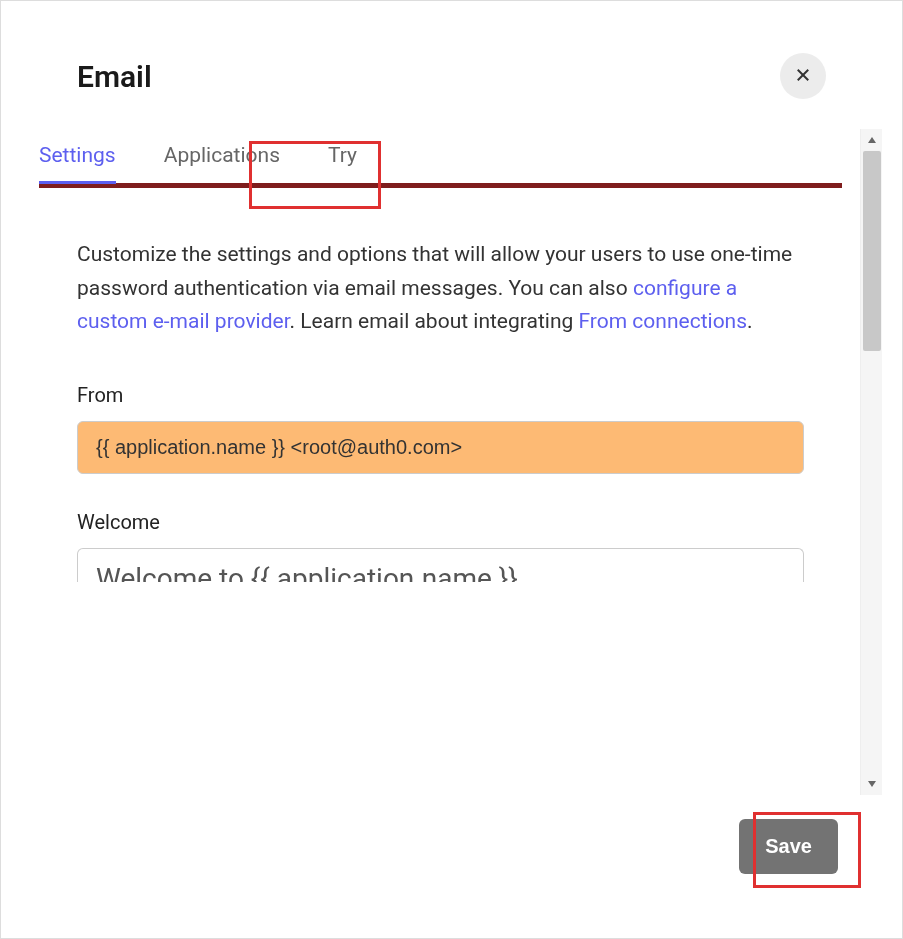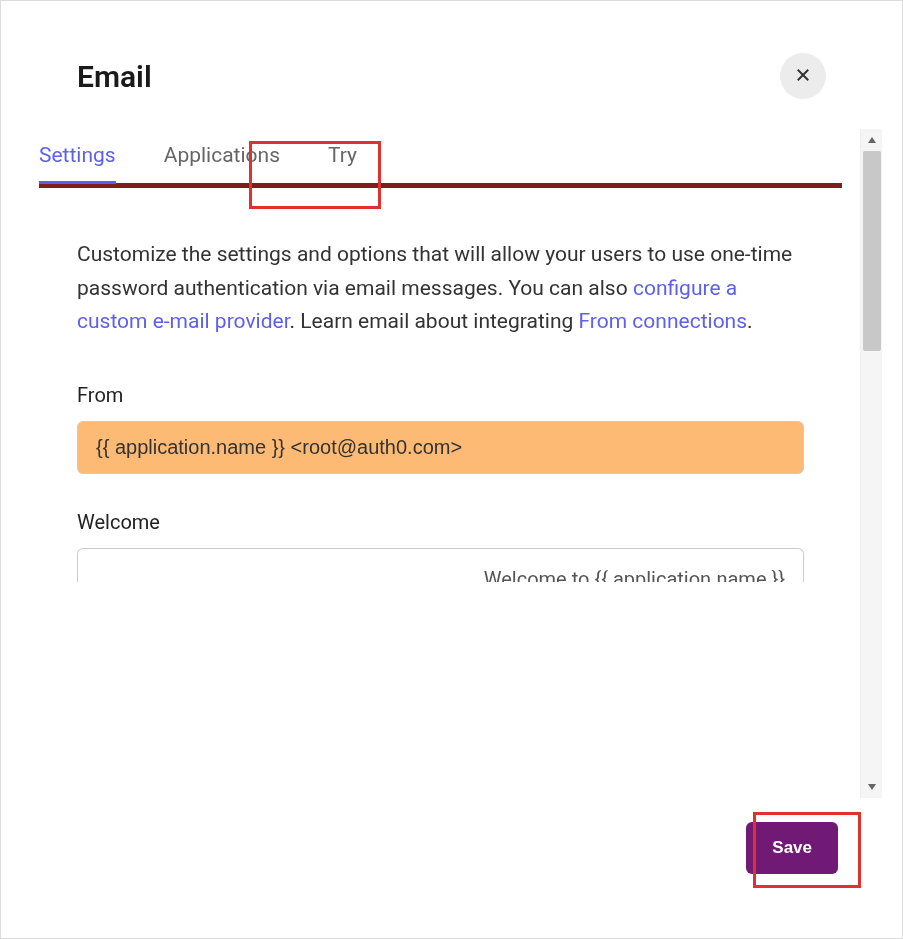--- a/index.html
+++ b/index.html
@@ -147,26 +147,25 @@
       font-size: 20px;
       line-height: 1.6;
       color: #333;
     }
     .subject-cut {
       width: 100%;
       border: 1px solid #ccc;
       border-bottom: none;
       border-radius: 6px 6px 0 0;
       padding: 14px 18px 2px 18px;
-      font-size: 20px;
+      font-size: 28px;
       color: #555;
       height: 34px;
       overflow: hidden;
       line-height: 32px;
-      text-align: right;
     }
     .scrollbar {
       width: 22px;
       background: #f5f5f5;
       position: relative;
       border-left: 1px solid #eee;
     }
     .scroll-arrow {
       position: absolute;
       left: 0;
@@ -192,25 +191,25 @@
       height: 200px;
       background: #c8c8c8;
       border-radius: 2px;
     }
     .dialog-footer {
       padding: 24px 44px 44px 44px;
       display: flex;
       justify-content: flex-end;
     }
     .save-button {
-      background: #701a75;
+      background: #737373;
       color: #fff;
       border: none;
       padding: 16px 26px;
-      font-size: 17px;
+      font-size: 20px;
       font-weight: 600;
       border-radius: 6px;
       cursor: pointer;
     }
   </style>
 </head>
 <body>
 
 <div class="dialog">
 

